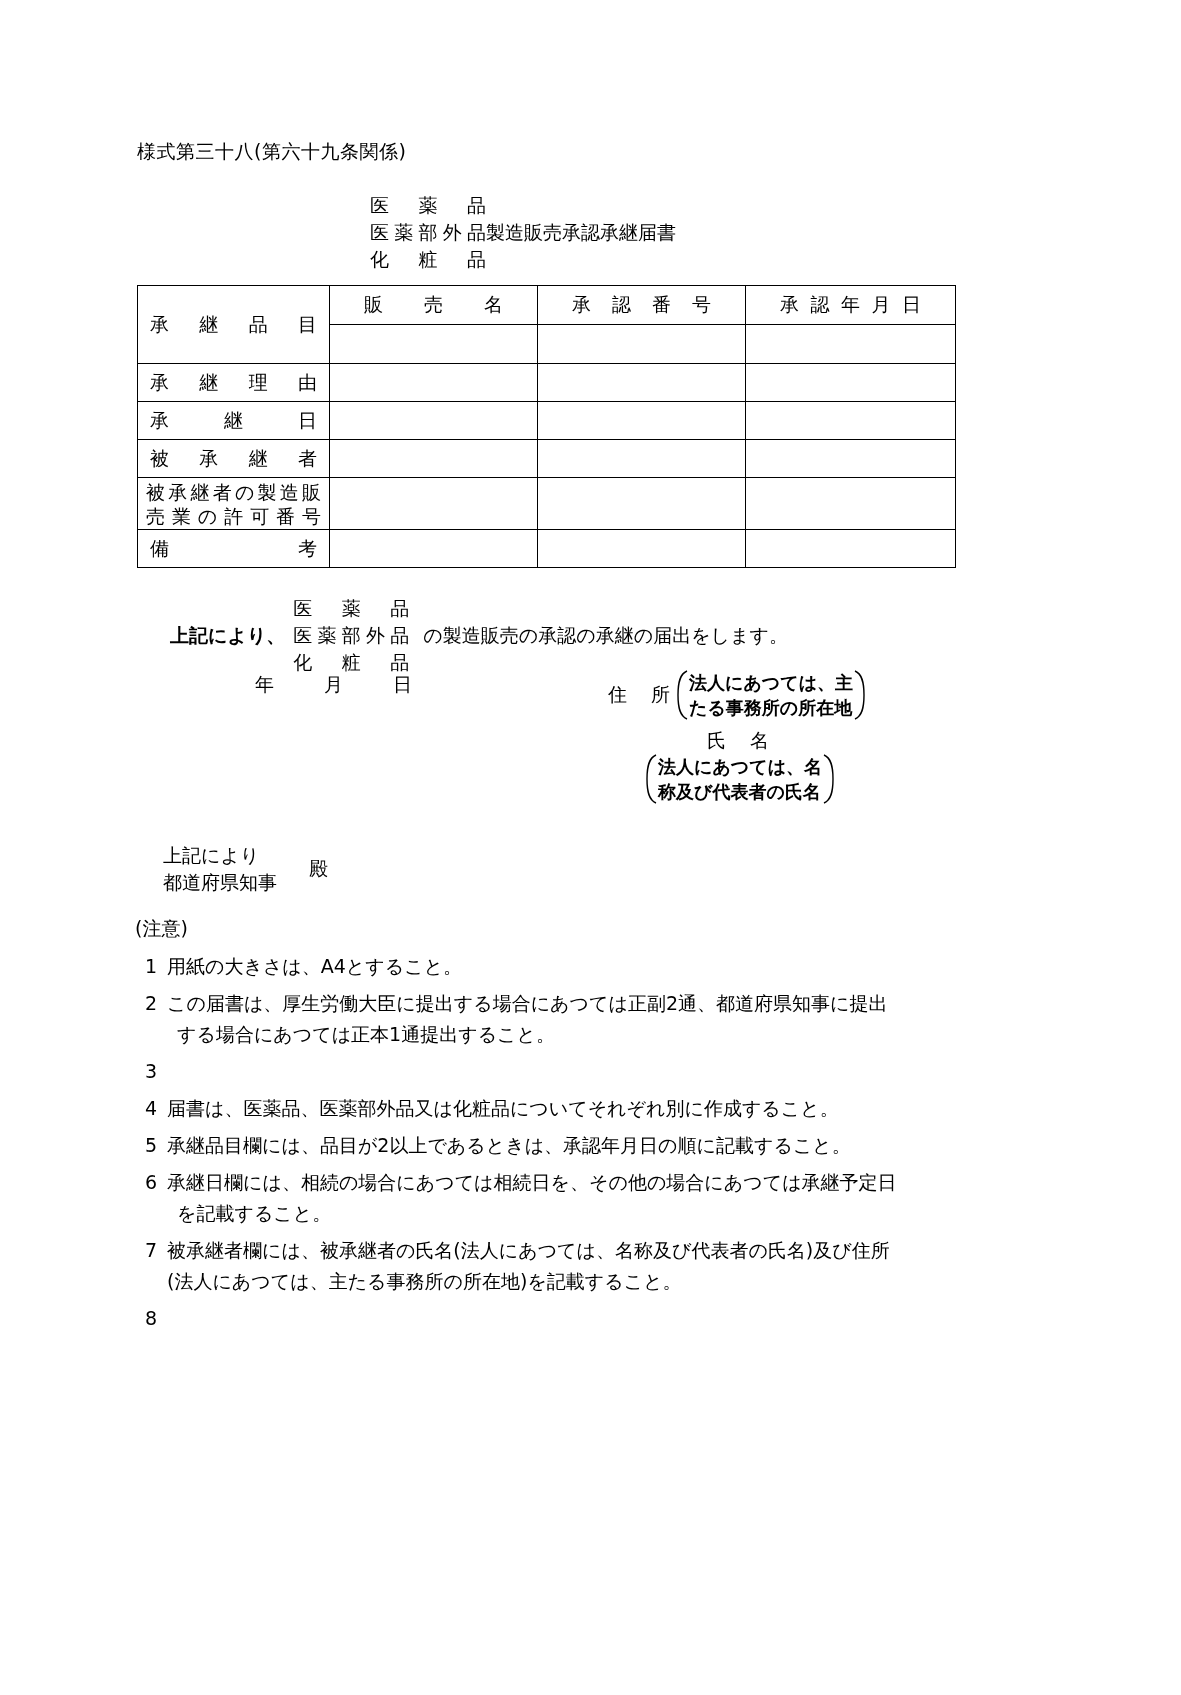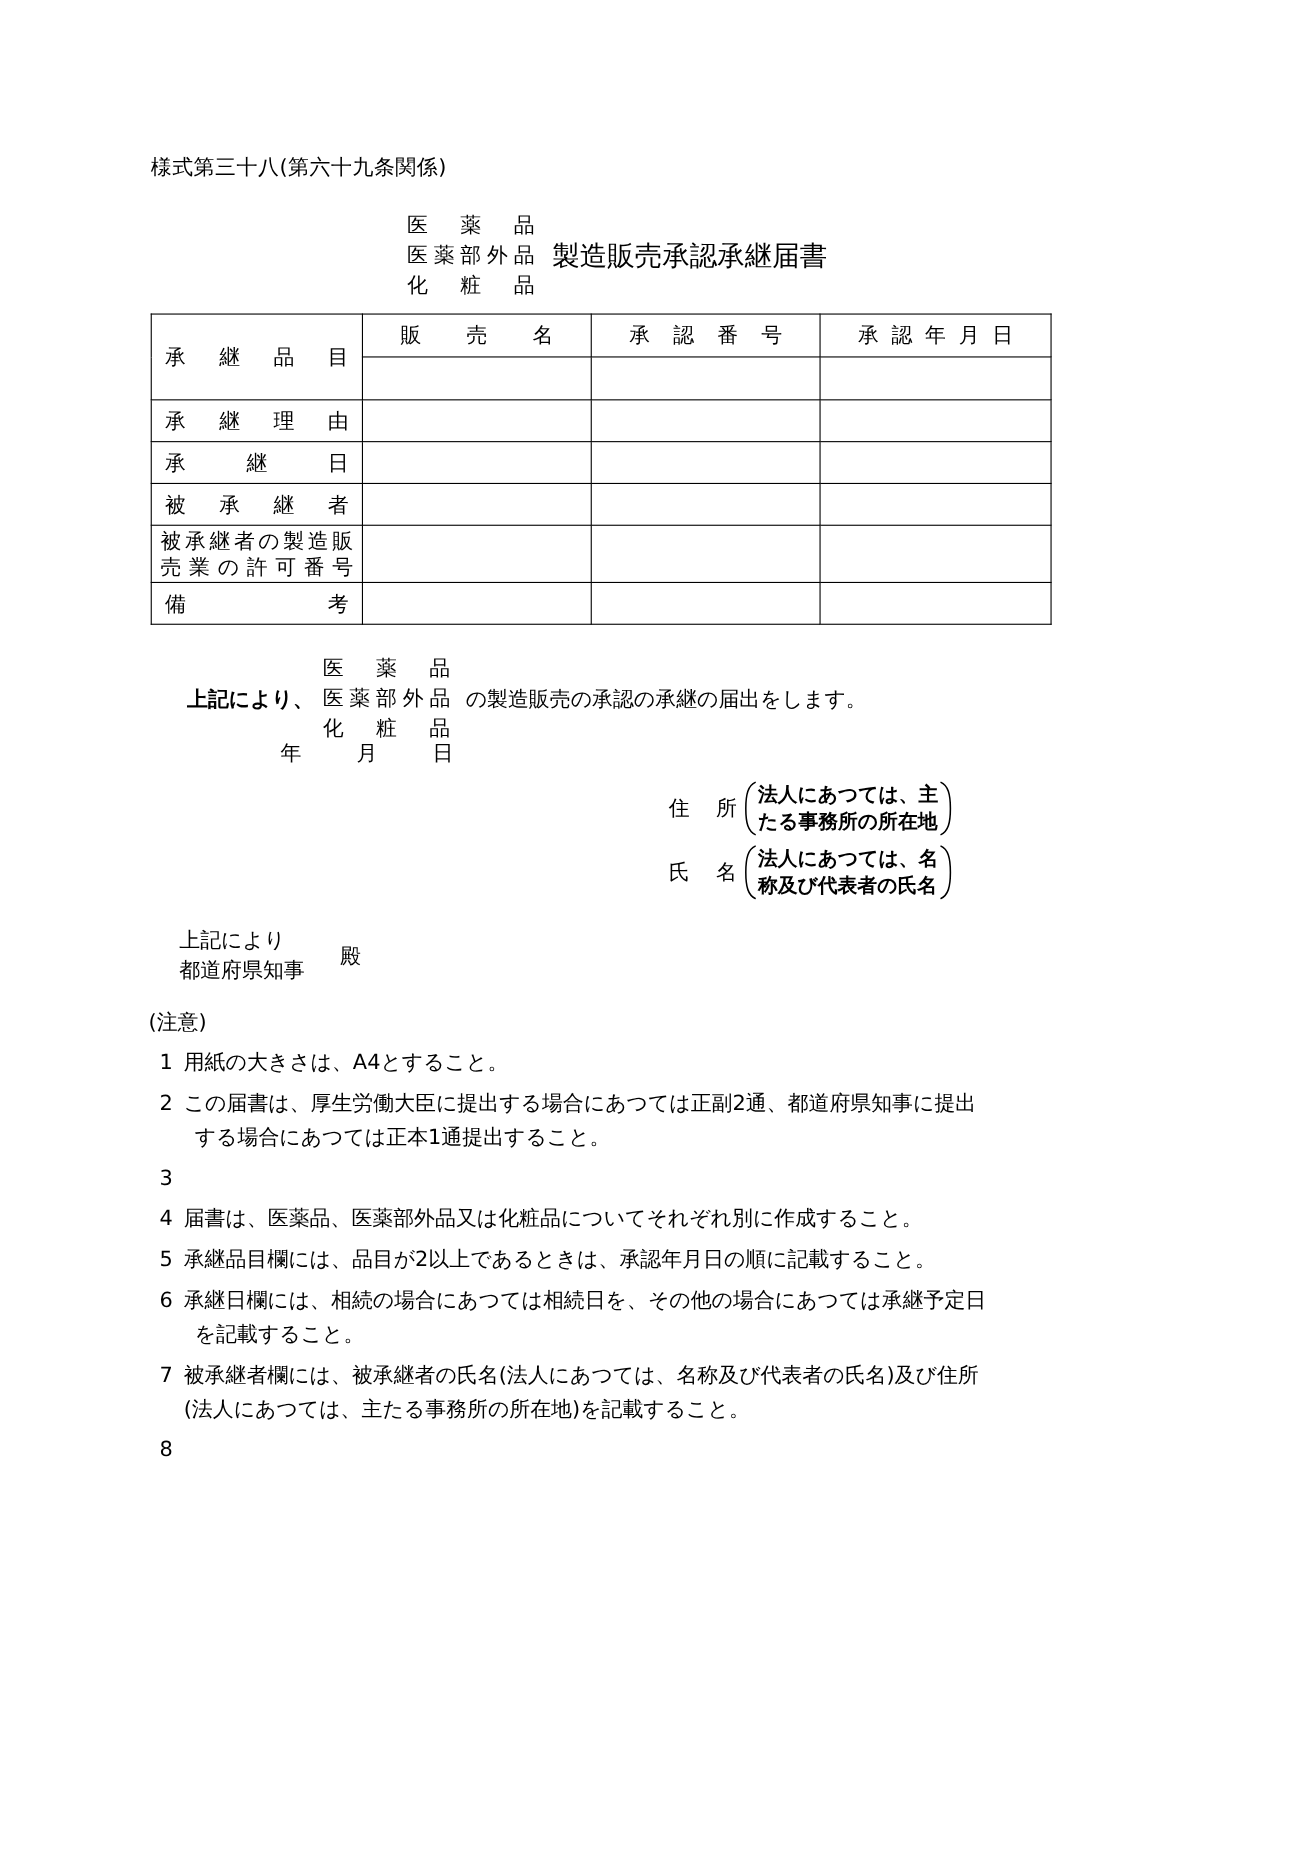--- a/index.html
+++ b/index.html
@@ -42,23 +42,22 @@
     line-height:27px;
   }
   .title-stack span{
     display:block;
     width:116px;
     text-align:justify;
     text-align-last:justify;
     white-space:nowrap;
   }
   .title-tail{
-    font-size:25px;
+    font-size:19px;
     line-height:27px;
-    margin-left:16px;
     align-self:center;
     white-space:nowrap;
   }
 
   
   table.form-table{
     position:absolute;
     left:137px;top:285px;
     width:818px;
     border-collapse:collapse;
@@ -134,30 +133,30 @@
     left:255px;top:672px;
     font-size:19px;
     white-space:nowrap;
   }
   .date-line span{margin-right:44px;}
   .date-line span:last-child{margin-right:0;}
 
   
   .sig-block{
     position:absolute;
-    left:608px;top:710px;
+    left:608px;top:670px;
     font-size:19px;
   }
   .sig-row{
     display:flex;
     align-items:center;
     height:50px;
     white-space:nowrap;
   }
-  .sig-row + .sig-row{margin-top:8px;}
+  .sig-row + .sig-row{margin-top:8px;flex-direction:column;}
   .sig-key{
     width:62px;
     display:block;
     text-align:justify;
     text-align-last:justify;
     white-space:nowrap;
   }
   .brace{
     position:relative;
     display:flex;

